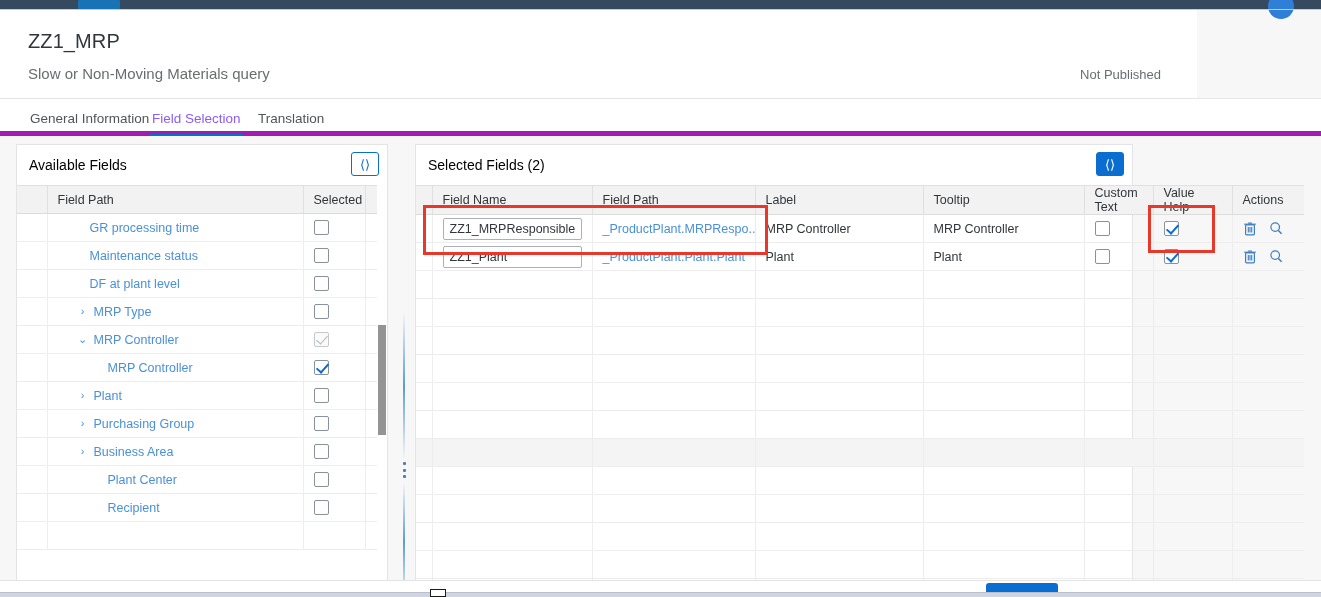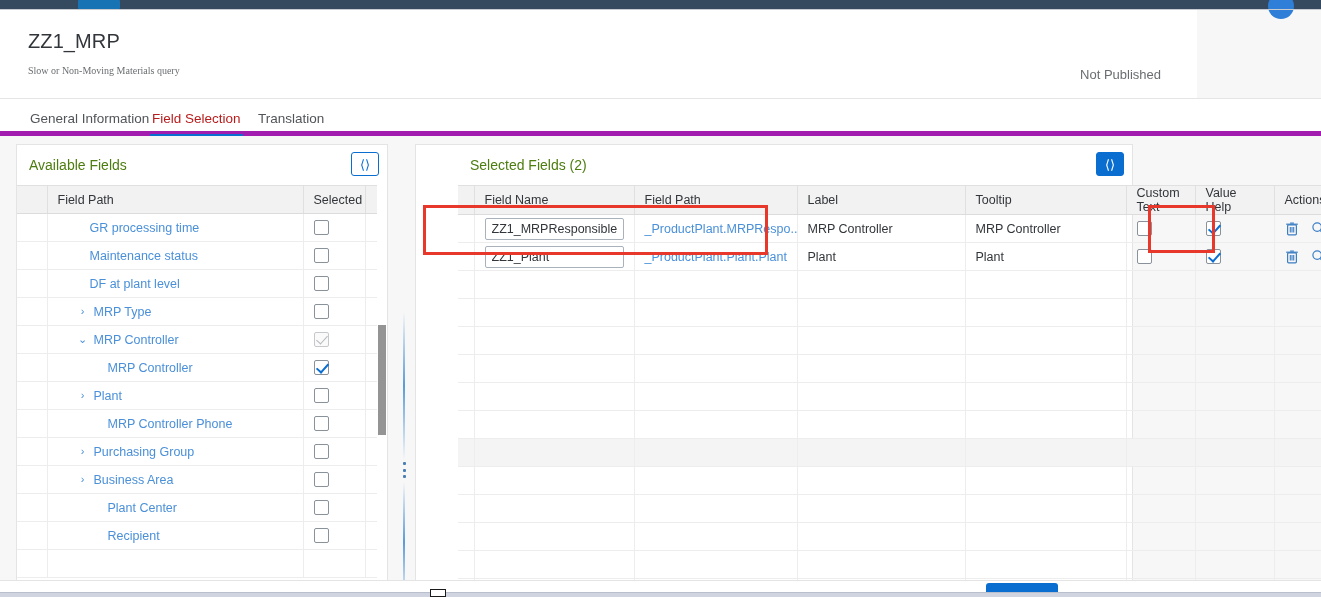--- a/index.html
+++ b/index.html
@@ -34,41 +34,41 @@
   .page-header {
     position: absolute; left: 0; top: 10px; width: 1197px; height: 88px;
     background: #ffffff;
   }
   .page-title {
     position: absolute; left: 28px; top: 20px;
     font-size: 20px; color: #32363a; font-weight: 400; letter-spacing: .1px;
   }
   .page-subtitle {
     position: absolute; left: 28px; top: 55px;
-    font-size: 10px; color: #6a6d70; font-family: Liberation Serif, serif;
+    font-size: 15px; color: #6a6d70;
   }
   .publish-status {
     position: absolute; right: 36px; top: 57px;
     font-size: 13px; color: #6a6d70;
   }
 
   
   .tabstrip {
     position: absolute; left: 0; top: 98px; width: 1321px; height: 38px;
     background: #ffffff;
     border-top: 1px solid #e5e5e5;
     border-bottom: 5px solid #a21caf;
   }
   .tab {
     position: absolute; top: 0; height: 38px;
     display: flex; align-items: center;
     font-size: 13.5px; color: #515559; cursor: pointer;
     padding: 0 2px;
   }
-  .tab.active { color: #b91c1c; }
+  .tab.active { color: #8b5cf6; }
   .tab.active::after {
     content: ""; position: absolute; left: 0; right: 0; bottom: 0;
     height: 3px; background: #0a6ed1;
   }
   #tab0 { left: 28px; }
   #tab1 { left: 150px; }
   #tab2 { left: 256px; }
 
   
   .content {
@@ -76,27 +76,27 @@
     background: #f7f7f7;
   }
 
   
   .panel-left {
     position: absolute; left: 16px; top: 8px; width: 372px; height: 436px;
     background: #ffffff; border: 1px solid #e4e4e4; border-bottom: none;
   }
   .panel-right {
     position: absolute; left: 415px; top: 8px; width: 718px; height: 436px;
-    background: #ffffff; border: 1px solid #e4e4e4; border-bottom: none; padding-left: 42px;
+    background: #ffffff; border: 1px solid #e4e4e4; border-bottom: none;
   }
   .panel-head {
     position: relative; height: 40px; background: #ffffff;
     display: flex; align-items: center; padding: 0 8px 0 12px;
   }
-  .panel-head-title { font-size: 14px; color: #4d7c0f; }
+  .panel-head-title { font-size: 14px; color: #000000; }
   .code-btn {
     position: absolute; right: 8px; top: 7px;
     width: 28px; height: 24px; border-radius: 3px;
     display: flex; align-items: center; justify-content: center;
     cursor: pointer; font-size: 13px; line-height: 1;
   }
   .code-btn.ghost {
     border: 1px solid #0a6ed1; background: transparent; color: #0a6ed1;
   }
   .code-btn.emph {
@@ -348,34 +348,20 @@
                 </span>
               </td>
               <td class="nb"></td>
             </tr>
             <tr>
               <td></td>
               <td>
                 <span class="lt-cell indent2">
                   <span class="twisty">›</span>
                   <span class="lt-link">Plant</span>
-                </span>
-              </td>
-              <td>
-                <span class="cbwrap">
-                  <span class="cb"></span>
-                </span>
-              </td>
-              <td class="nb"></td>
-            </tr>
-            <tr>
-              <td></td>
-              <td>
-                <span class="lt-cell indent3">
-                  <span class="lt-link">MRP Controller Phone</span>
                 </span>
               </td>
               <td>
                 <span class="cbwrap">
                   <span class="cb"></span>
                 </span>
               </td>
               <td class="nb"></td>
             </tr>
             <tr>

